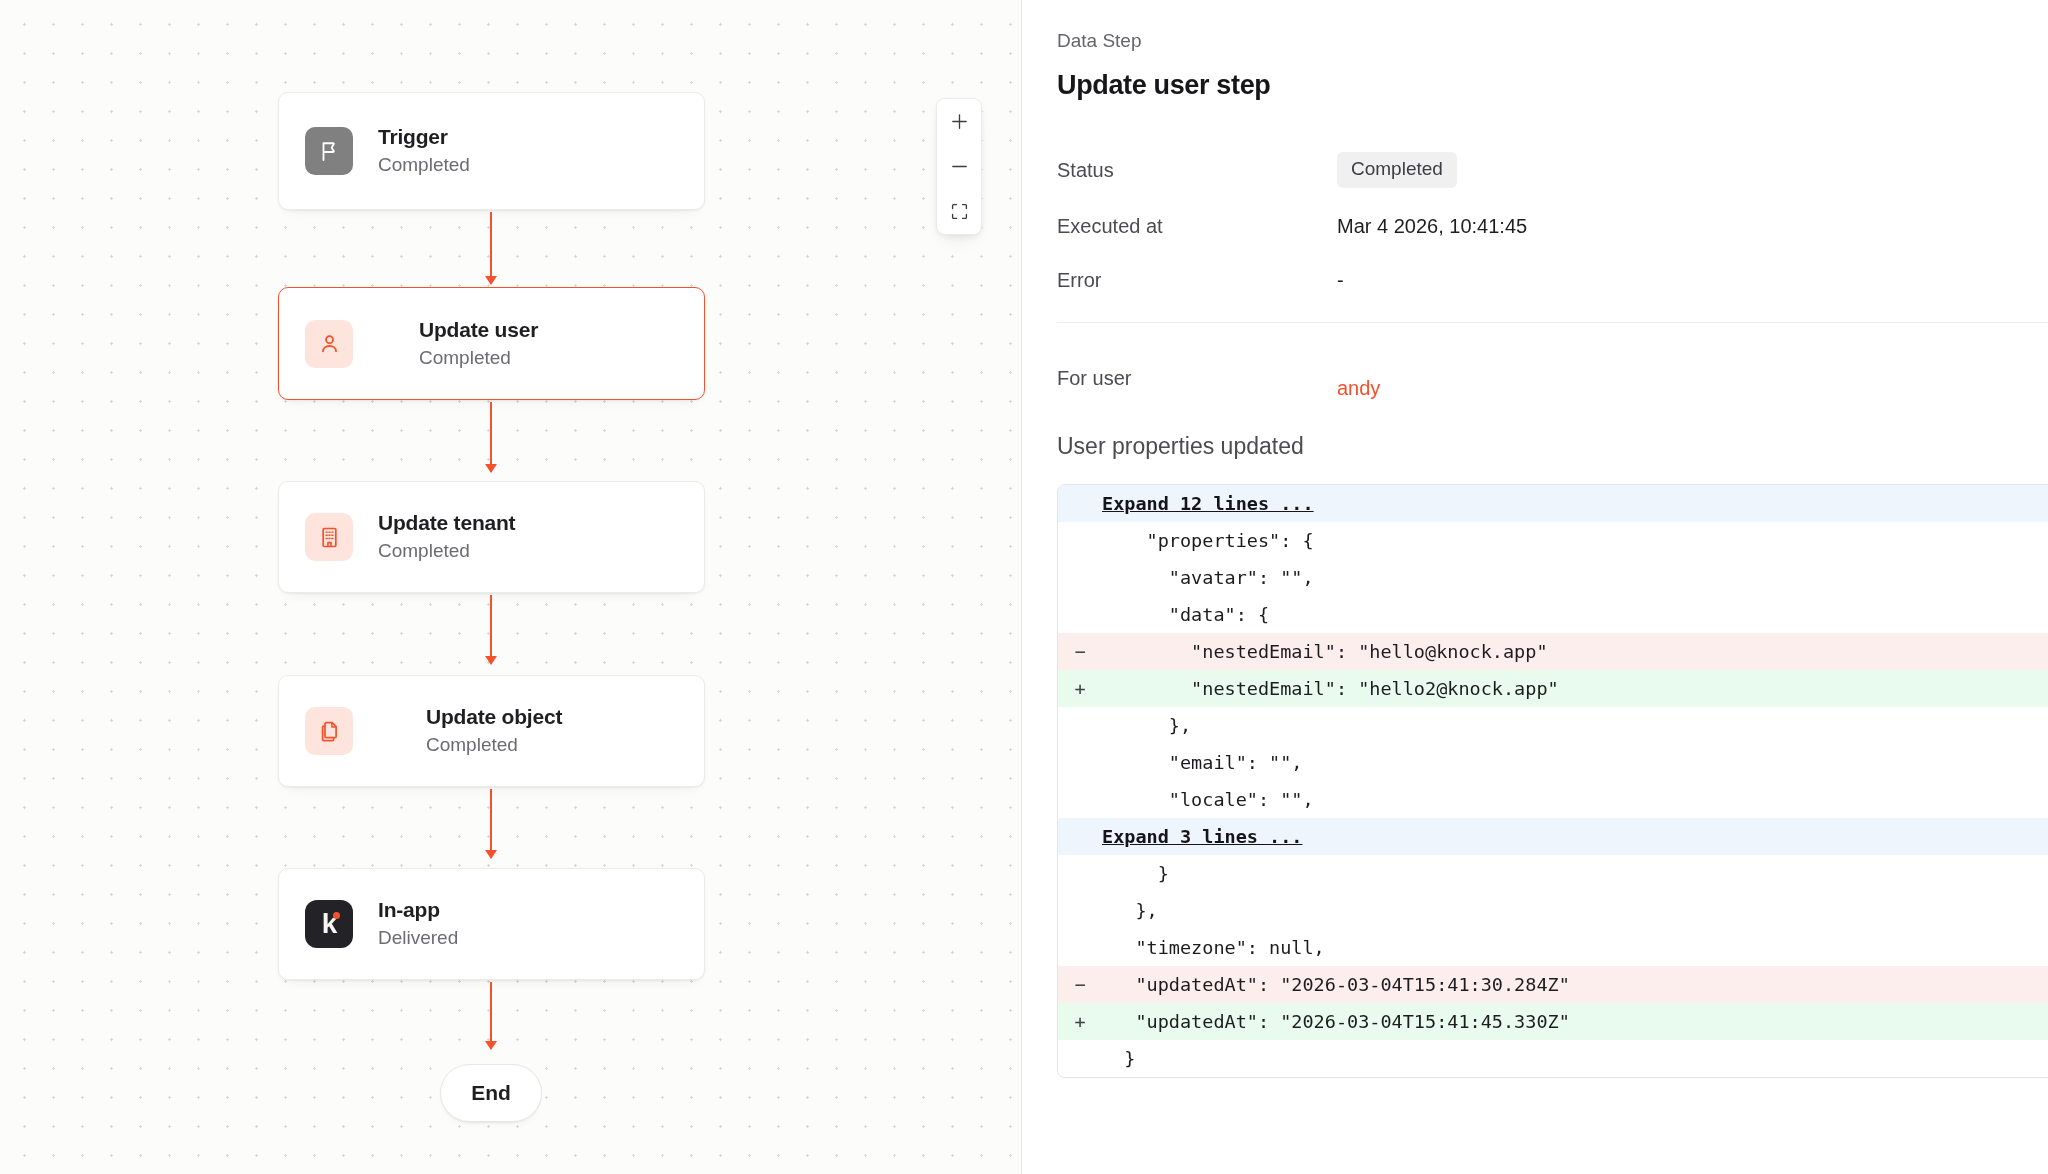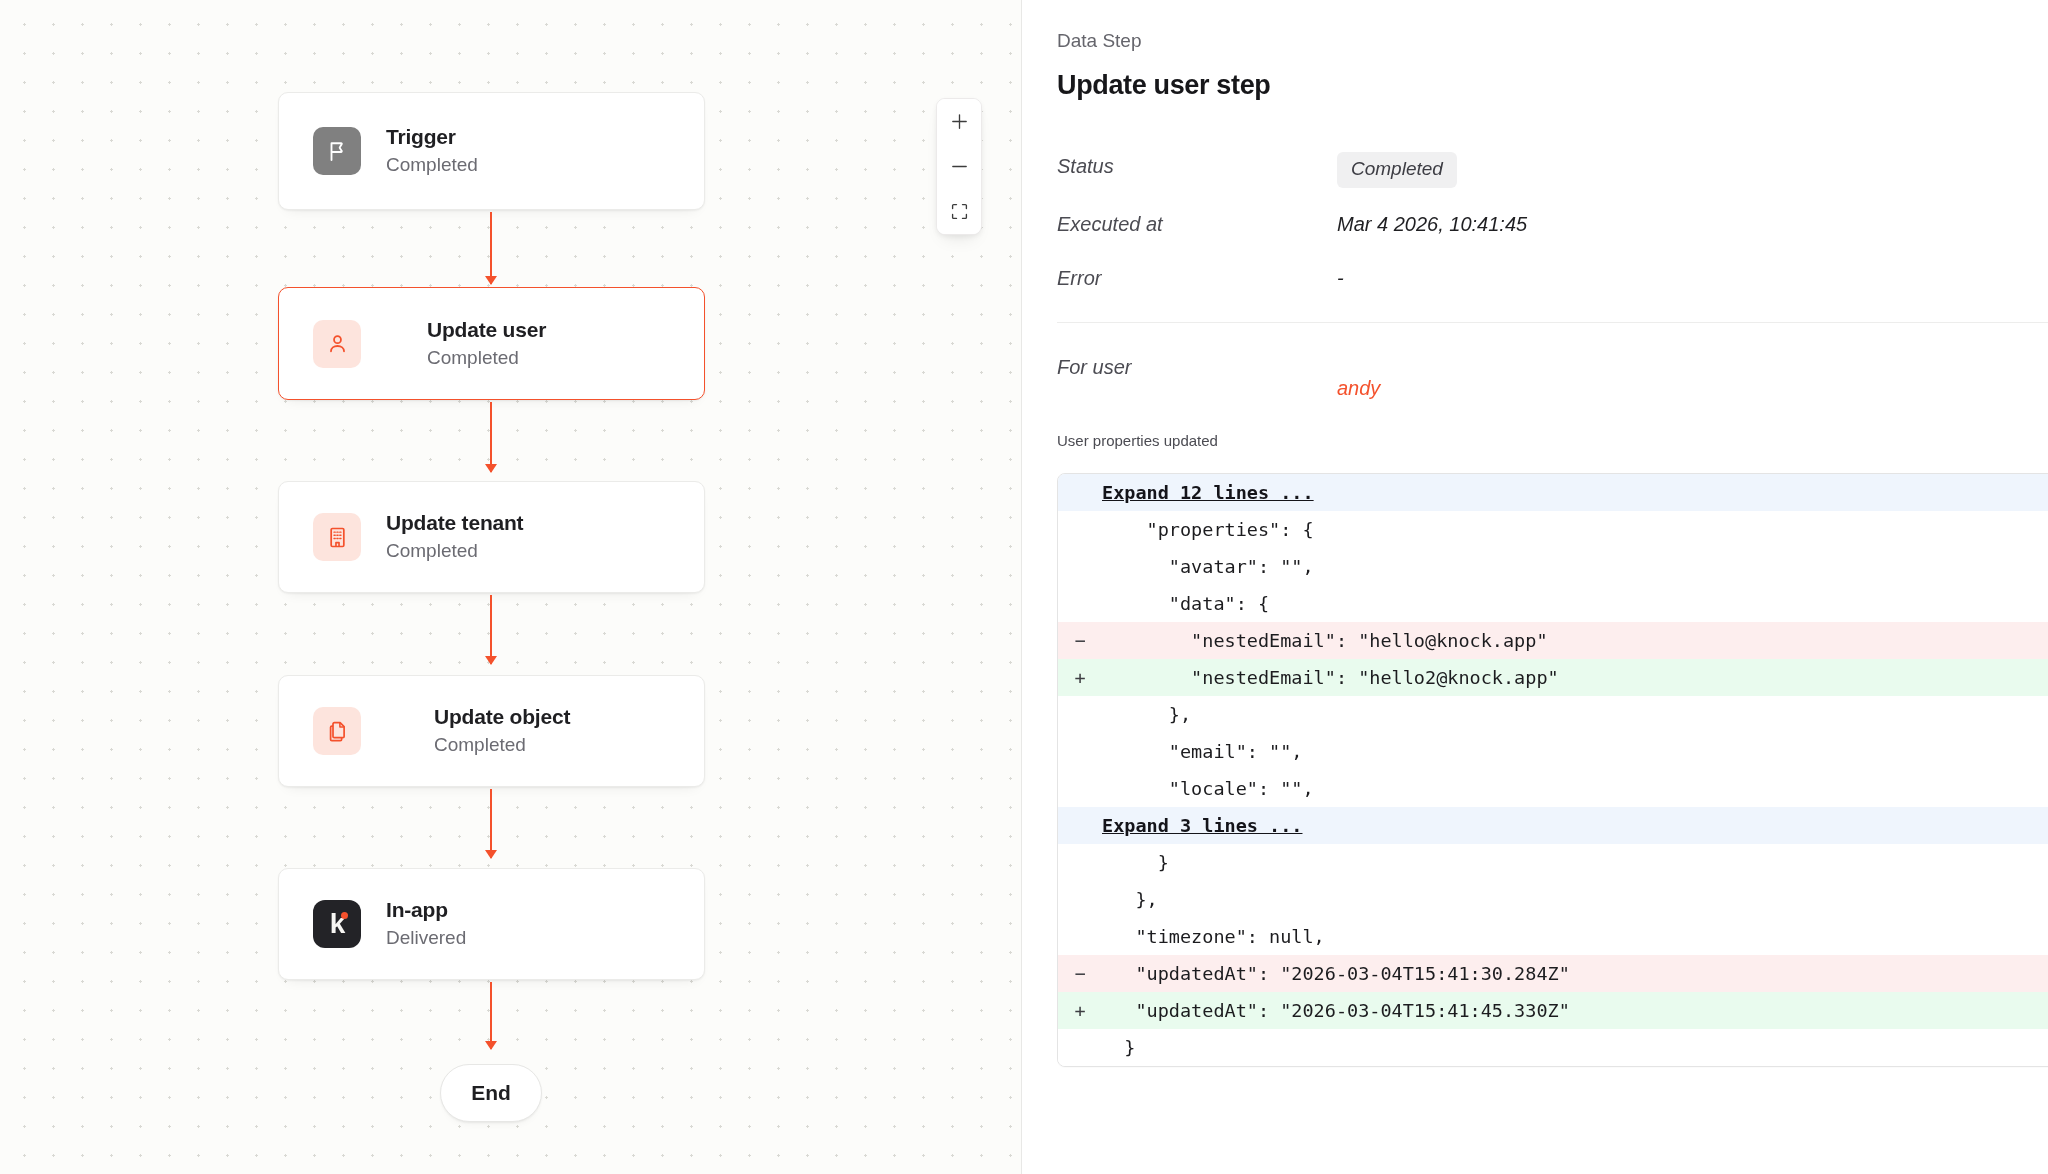--- a/index.html
+++ b/index.html
@@ -48,21 +48,21 @@
 
   
   .node {
     position: absolute;
     width: 427px;
     background: #ffffff;
     border: 1px solid #ebebe9;
     border-radius: 10px;
     box-shadow: 0 1px 2px rgba(16,16,16,.05), 0 7px 14px -10px rgba(16,16,16,.12);
     display: flex; align-items: center;
-    padding: 0 34px;
+    padding: 0 26px;
     cursor: pointer;
   }
   .node.selected {
     border: 1.9px solid #f4512c;
     box-shadow: 0 1px 2px rgba(16,16,16,.05), 0 7px 14px -10px rgba(16,16,16,.12);
     gap: 41px;
   }
   .node-icon {
     width: 48px; height: 48px;
     border-radius: 10px;
@@ -129,24 +129,23 @@
   .panel-eyebrow {
     font-size: 19px; color: #65656c; line-height: 1.4;
     margin-bottom: 14px;
   }
   .panel-title {
     font-size: 27px; font-weight: 700; color: #17171a;
     letter-spacing: -.35px; line-height: 1.25;
     margin-bottom: 50px;
   }
   .kv-row {
-    display: flex; 
+    display: flex; align-items: center;
     margin-bottom: 22px;
     min-height: 32px;
-    font-style: italic;
   }
   .kv-key {
     width: 280px; flex: 0 0 280px;
     font-size: 20px; color: #4b4b52; line-height: 1.4;
   }
   .kv-val { font-size: 20px; color: #1f1f22; line-height: 1.4; }
   .kv-val.accent { color: #f4512c; cursor: pointer; margin-top: 21px; }
   .badge {
     display: inline-block;
     background: #f0f0f1;
@@ -155,21 +154,21 @@
     padding: 6px 14px 7px;
     border-radius: 6px;
     line-height: 1.2;
   }
   .divider {
     height: 1px; background: #ededec;
     margin: 26px 0 30px 0;
     width: calc(100% - 0px);
   }
   .section-label {
-    font-size: 15px; color: #4b4b52; line-height: 1.4;
+    font-size: 23px; color: #4b4b52; line-height: 1.4;
     margin-top: 28px; margin-bottom: 22px;
   }
 
   
   .code-block {
     border: 1px solid #e4e4e4;
     border-radius: 8px;
     background: #fff;
     overflow: hidden;
     width: 1250px;

